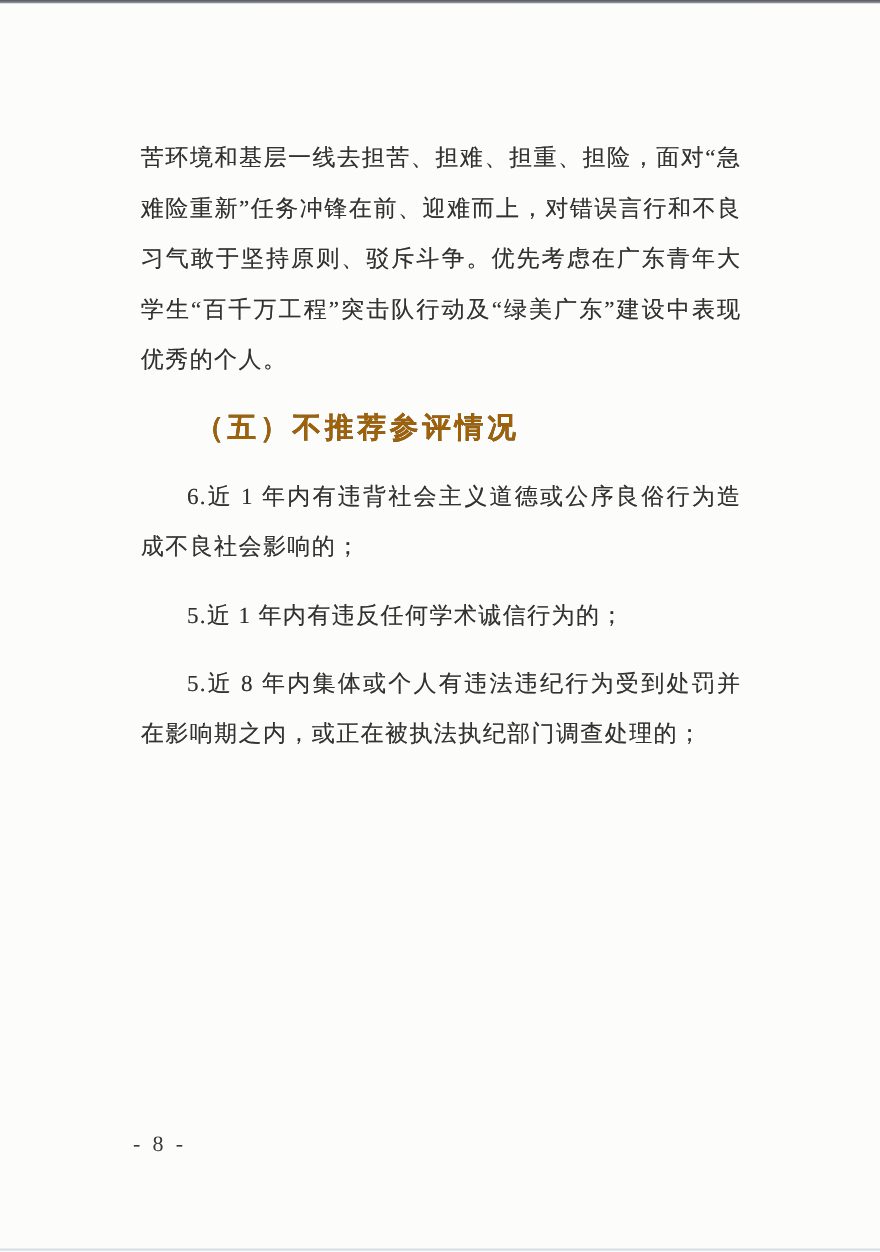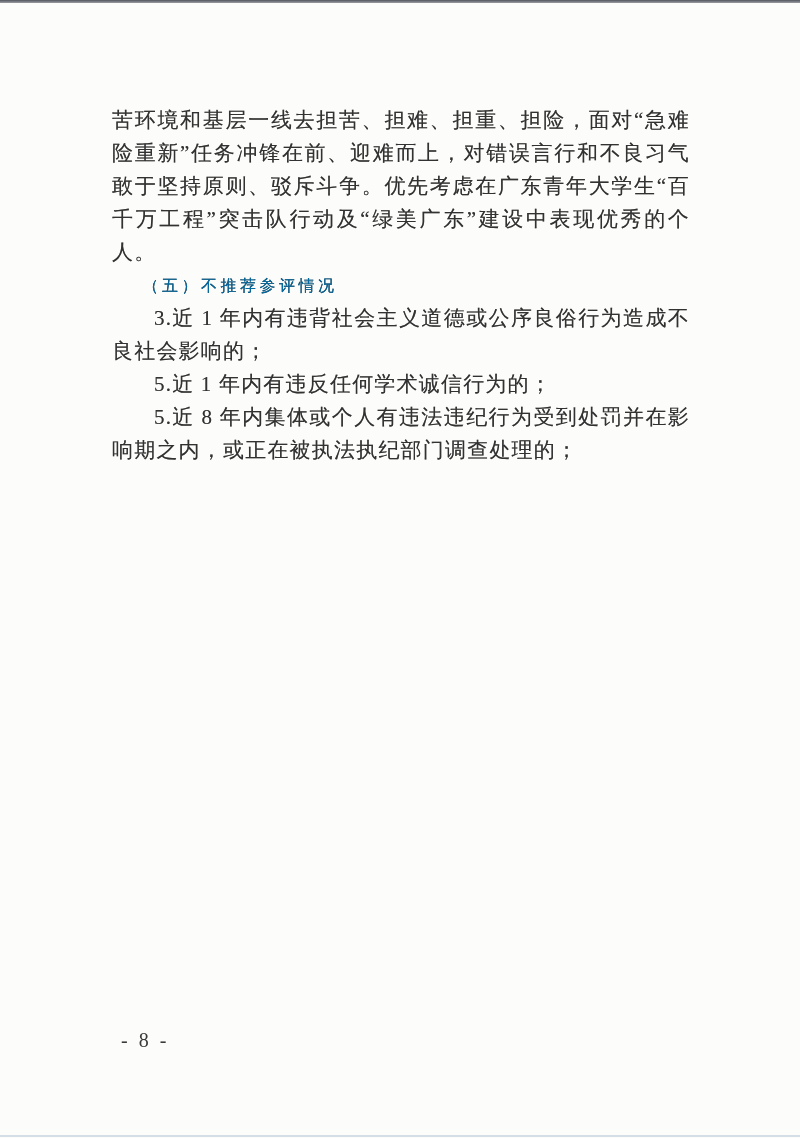--- a/index.html
+++ b/index.html
@@ -26,57 +26,57 @@
     height: 2px;
     background: #d4dee7;
   }
   .content {
     position: absolute;
     left: 112px;
     top: 104px;
     width: 578px;
   }
   .para {
-    margin: 0;
+    margin: 16px;
     font-size: 21px;
-    line-height: 33px;
+    line-height: 46px;
     letter-spacing: 1.2px;
     text-align: justify;
     color: #323232;
     text-shadow: 0 0 0.6px rgba(60,60,60,0.55);
   }
   .para.indent {
     text-indent: 2em;
   }
   .para.heading {
-    font-weight: normal;
-    font-size: 16px;
+    font-weight: bold;
+    font-size: 26px;
     letter-spacing: 3.5px;
     text-indent: 1.9em;
-    color: #0369a1;
+    color: #a16207;
     text-shadow: 0 0 0.5px rgba(0,0,0,0.8);
   }
   .page-number {
     position: absolute;
     left: 121px;
     top: 1029px;
     font-size: 20px;
     letter-spacing: 3px;
     color: #3a3a3a;
     font-family: "Liberation Serif", "DejaVu Serif", serif;
   }
 </style>
 </head>
 <body>
 
 <div class="scan-edge-top"></div>
 
 <main class="content">
     <p class="para">苦环境和基层一线去担苦、担难、担重、担险，面对“急难险重新”任务冲锋在前、迎难而上，对错误言行和不良习气敢于坚持原则、驳斥斗争。优先考虑在广东青年大学生“百千万工程”突击队行动及“绿美广东”建设中表现优秀的个人。</p>
     <p class="para heading">（五）不推荐参评情况</p>
-    <p class="para indent">3.近 1 年内有违背社会主义道德或公序良俗行为造成不良社会影响的；</p>
+    <p class="para indent">6.近 1 年内有违背社会主义道德或公序良俗行为造成不良社会影响的；</p>
     <p class="para indent">5.近 1 年内有违反任何学术诚信行为的；</p>
     <p class="para indent">5.近 8 年内集体或个人有违法违纪行为受到处罚并在影响期之内，或正在被执法执纪部门调查处理的；</p>
   </main>
 
 <div class="page-number">- 8 -</div>
 
 <div class="scan-edge-bottom"></div>
 
 </body></html>

